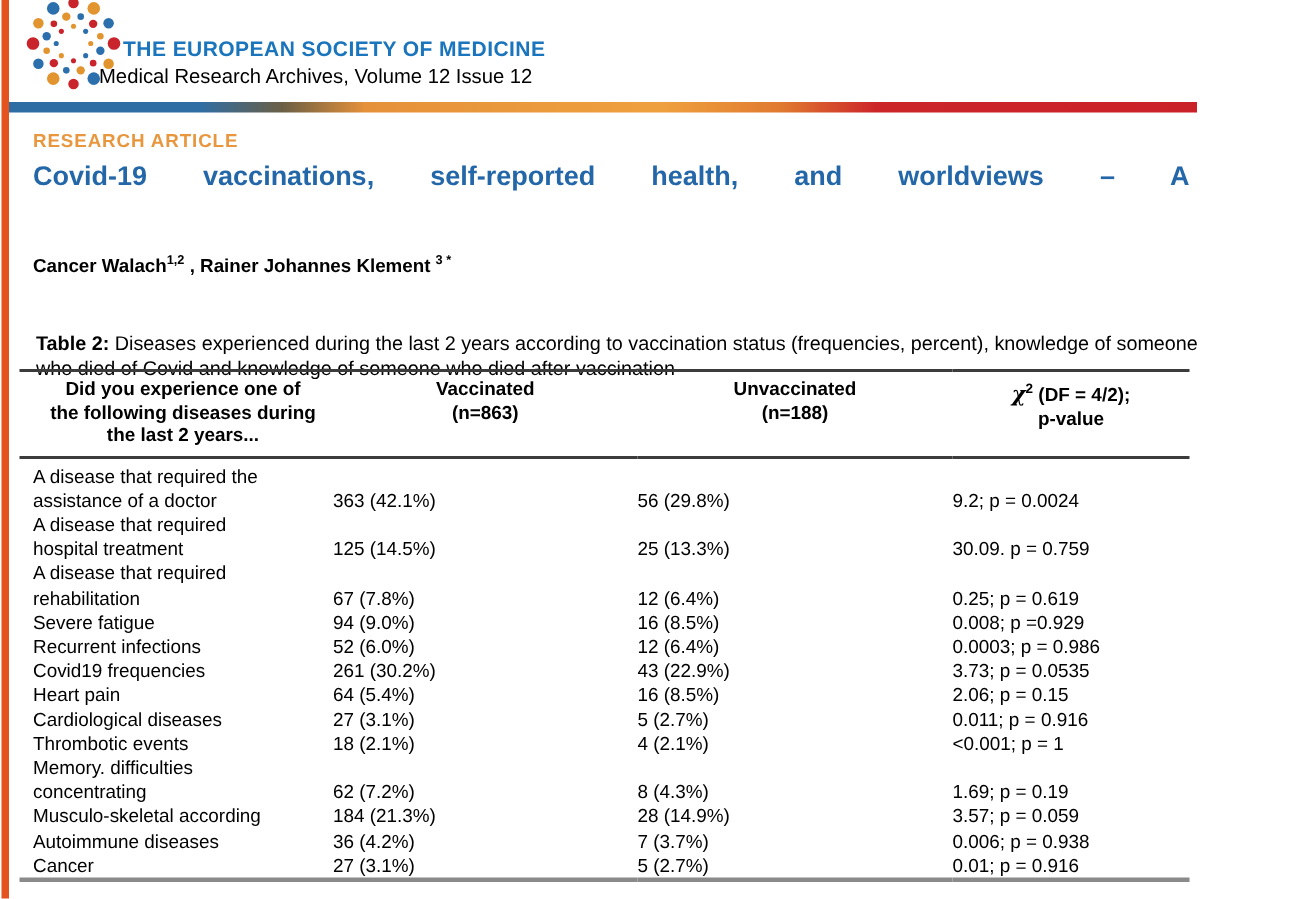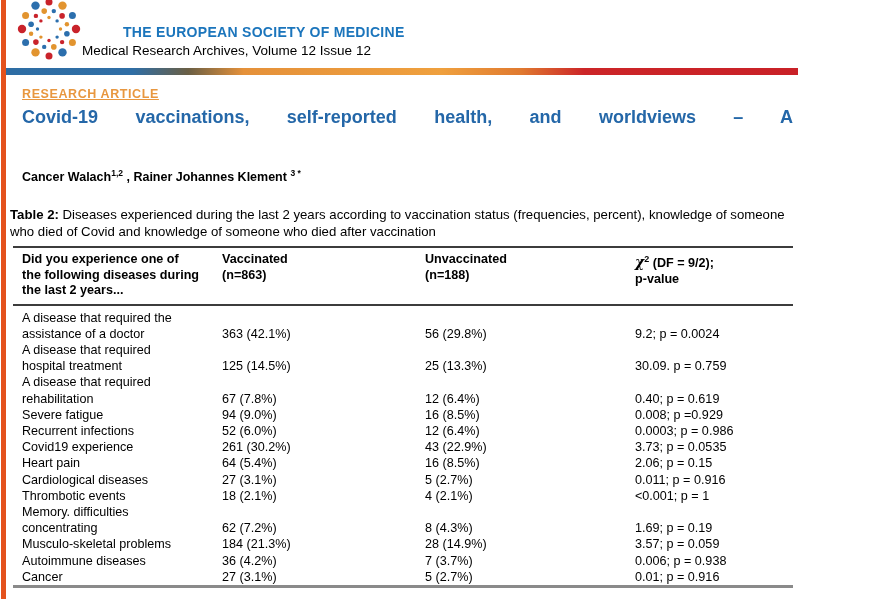--- a/index.html
+++ b/index.html
@@ -4,52 +4,52 @@
 <style>
   html,body { margin:0; padding:0; }
   body {
     width:869px; height:599px; background:#ffffff; overflow:hidden;
     position:relative; font-family:"Liberation Sans", sans-serif; color:#1a1a1a;
   }
   .left-bar { position:absolute; left:1px; top:0; width:5px; height:599px; background:#E4521D; }
   .logo { position:absolute; left:10px; top:-4px; }
   .society {
     position:absolute; left:82px; top:24px; font-size:14px; font-weight:bold;
-    color:#1B75BC; letter-spacing:.3px;margin-left:41px;
-  }
-  .journal { position:absolute; left:82px; top:43px; font-size:13.5px; color:#000; }
+    color:#1B75BC; letter-spacing:.3px;
+  }
+  .journal { position:absolute; left:66px; top:43px; font-size:13.5px; color:#000; }
   .grad-rule {
     position:absolute; left:6px; top:68px; width:792px; height:7px;
     background:linear-gradient(90deg,#2E6DA4 0%,#2F6EA5 16%,#6A5F45 23%,
       #E5913A 30%,#EFA03E 55%,#E07A30 65%,#CC2528 73%,#C92127 100%);
   }
   .kicker {
     position:absolute; left:22px; top:87px; font-size:12.5px; font-weight:bold;
-    color:#E8973F; letter-spacing:.6px;text-decoration:underline;
+    color:#E8973F; letter-spacing:.6px;
   }
   .title {
     position:absolute; left:22px; top:103px; width:771px; margin:0;
     font-size:18px; line-height:29px; font-weight:bold; color:#2467A8;
   }
   .t1 { display:block; text-align:justify; height:29px; overflow:hidden; }
   .t1::after { content:""; display:inline-block; width:100%; }
   .t2 { display:block; }
   .authors { position:absolute; left:22px; top:168px; font-size:12.5px; font-weight:bold; color:#000; }
   .authors sup { font-size:8.5px; }
   .caption {
-    position:absolute; left:10px; top:206px; width:792px; margin:0;
+    position:absolute; left:10px; top:206px; width:792px; margin:14px;
     font-size:13.2px; line-height:17px; color:#000;
   }
   .tbl {
     position:absolute; left:13px; top:246px; width:780px; border-collapse:collapse;
     font-size:12.6px; color:#000; table-layout:fixed;
     border-top:2px solid #3c3c3c; border-bottom:3px solid #8a8a8a;
   }
   .tbl thead th {
-    text-align:left; font-weight:bold; vertical-align:top;
+    text-align:center; font-weight:bold; vertical-align:top;
     padding:4px 0 5px 0; line-height:15.5px; border-bottom:2px solid #3c3c3c;
   }
   .tbl th.c-label, .tbl td.c-label { padding-left:9px; }
   .tbl tbody td { padding:0; line-height:16.2px; vertical-align:bottom; }
   .tbl tbody tr:first-child td { padding-top:4px; }
   .chi-sym { font-family:"DejaVu Serif", serif; font-style:italic; font-weight:bold; font-size:14px; }
   .chi-sup { font-size:9px; }
 </style>
 </head>
 <body>
@@ -127,21 +127,21 @@
       </th>
       <th>
         <span>Vaccinated</span><br>
         <span>(n=863)</span>
       </th>
       <th>
         <span>Unvaccinated</span><br>
         <span>(n=188)</span>
       </th>
       <th>
-        <span class="chi-sym">χ</span><sup class="chi-sup">2</sup><span> (DF = 9/2);</span><br>
+        <span class="chi-sym">χ</span><sup class="chi-sup">2</sup><span> (DF = 4/2);</span><br>
         <span>p-value</span>
       </th>
     </tr>
   </thead>
   <tbody>
       <tr>
         <td class="c-label">A disease that required the<br>assistance of a doctor</td>
         <td>363 (42.1%)</td>
         <td>56 (29.8%)</td>
         <td>9.2; p = 0.0024</td>
@@ -149,36 +149,36 @@
       <tr>
         <td class="c-label">A disease that required<br>hospital treatment</td>
         <td>125 (14.5%)</td>
         <td>25 (13.3%)</td>
         <td>30.09. p = 0.759</td>
       </tr>
       <tr>
         <td class="c-label">A disease that required<br>rehabilitation</td>
         <td>67 (7.8%)</td>
         <td>12 (6.4%)</td>
-        <td>0.40; p = 0.619</td>
+        <td>0.25; p = 0.619</td>
       </tr>
       <tr>
         <td class="c-label">Severe fatigue</td>
         <td>94 (9.0%)</td>
         <td>16 (8.5%)</td>
         <td>0.008; p =0.929</td>
       </tr>
       <tr>
         <td class="c-label">Recurrent infections</td>
         <td>52 (6.0%)</td>
         <td>12 (6.4%)</td>
         <td>0.0003; p = 0.986</td>
       </tr>
       <tr>
-        <td class="c-label">Covid19 experience</td>
+        <td class="c-label">Covid19 frequencies</td>
         <td>261 (30.2%)</td>
         <td>43 (22.9%)</td>
         <td>3.73; p = 0.0535</td>
       </tr>
       <tr>
         <td class="c-label">Heart pain</td>
         <td>64 (5.4%)</td>
         <td>16 (8.5%)</td>
         <td>2.06; p = 0.15</td>
       </tr>
@@ -194,21 +194,21 @@
         <td>4 (2.1%)</td>
         <td>&lt;0.001; p = 1</td>
       </tr>
       <tr>
         <td class="c-label">Memory. difficulties<br>concentrating</td>
         <td>62 (7.2%)</td>
         <td>8 (4.3%)</td>
         <td>1.69; p = 0.19</td>
       </tr>
       <tr>
-        <td class="c-label">Musculo-skeletal problems</td>
+        <td class="c-label">Musculo-skeletal according</td>
         <td>184 (21.3%)</td>
         <td>28 (14.9%)</td>
         <td>3.57; p = 0.059</td>
       </tr>
       <tr>
         <td class="c-label">Autoimmune diseases</td>
         <td>36 (4.2%)</td>
         <td>7 (3.7%)</td>
         <td>0.006; p = 0.938</td>
       </tr>

